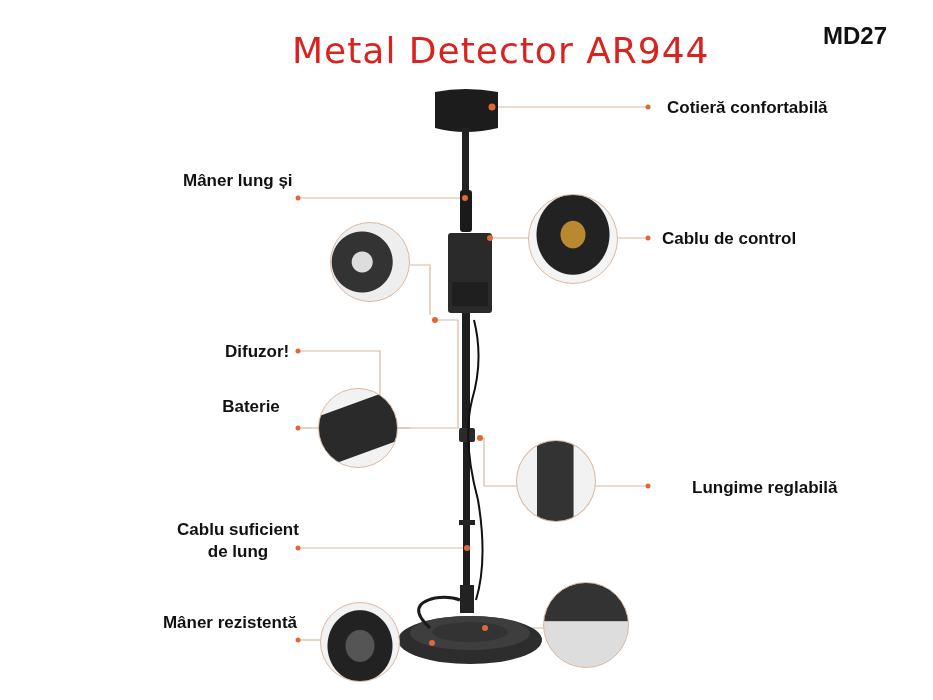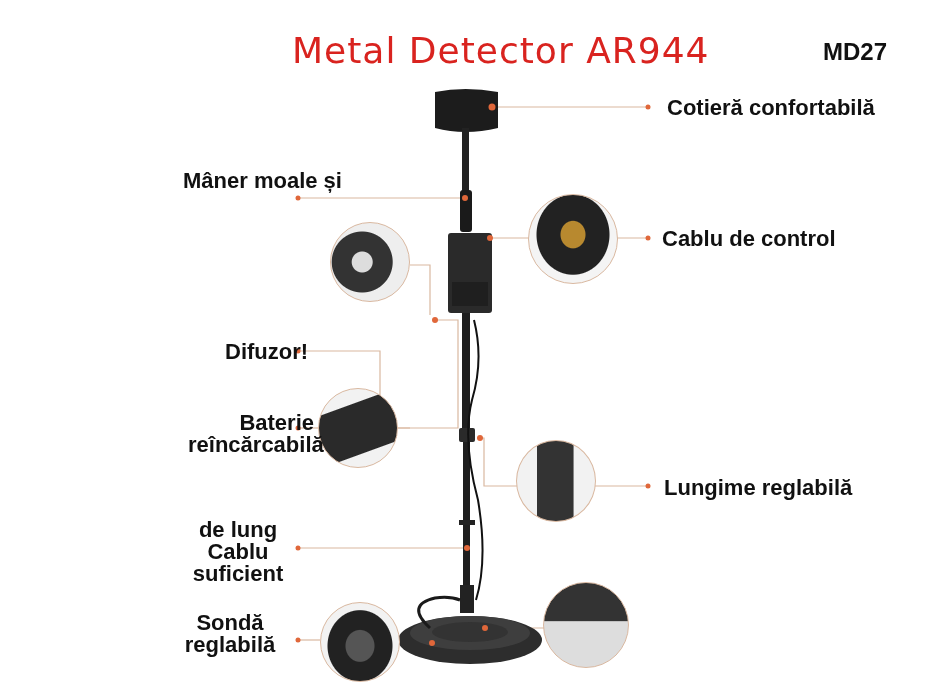--- a/index.html
+++ b/index.html
@@ -1,19 +1,19 @@
 <!DOCTYPE html>
 <html><head>
 <meta charset="utf-8">
 <style>
   html, body { margin:0; padding:0; background:#ffffff; }
   body { width:933px; height:700px; position:relative; overflow:hidden; font-family:"Liberation Sans", sans-serif; }
   .title { position:absolute; left:292px; top:30px; font-family:"DejaVu Sans", sans-serif; font-size:36px; color:#d9231f; letter-spacing:1px; font-weight:normal; }
-  .model { position:absolute; left:823px; top:38px; font-size:24px; font-weight:bold; color:#111; }
-  .label { position:absolute; font-size:22px; font-weight:bold; color:#111; line-height:22px; }
+  .model { position:absolute; left:823px; top:22px; font-size:24px; font-weight:bold; color:#111; }
+  .label { position:absolute; font-size:17px; font-weight:bold; color:#111; line-height:22px; }
   .label.center { text-align:center; }
   svg.lines { position:absolute; left:0; top:0; }
   .circle { position:absolute; border-radius:50%; border:1.5px solid #d9b8a0; background:#eee; overflow:hidden; box-sizing:border-box; }
 </style>
 </head>
 <body>
 
 <div class="title">Metal Detector AR944</div>
 <div class="model">MD27</div>
 
@@ -83,28 +83,27 @@
 
 <div class="circle" style="left:330px;top:222px;width:80px;height:80px;background:radial-gradient(circle at 40% 50%, #ddd 0 10px, #333 11px 30px, #eee 31px);"></div>
 <div class="circle" style="left:528px;top:194px;width:90px;height:90px;background:radial-gradient(ellipse at 50% 45%, #b8892f 0 12px, #222 13px 36px, #f4f4f4 37px);"></div>
 <div class="circle" style="left:318px;top:388px;width:80px;height:80px;background:linear-gradient(160deg,#f2f2f2 0 25%,#2a2a2a 26% 75%,#f2f2f2 76%);"></div>
 <div class="circle" style="left:516px;top:440px;width:80px;height:82px;background:linear-gradient(90deg,#f2f2f2 0 25%,#333 26% 72%,#f2f2f2 73%);"></div>
 <div class="circle" style="left:320px;top:602px;width:80px;height:80px;background:radial-gradient(ellipse at 50% 55%, #555 0 14px, #222 15px 32px, #f2f2f2 33px);"></div>
 <div class="circle" style="left:543px;top:582px;width:86px;height:86px;background:linear-gradient(180deg,#333 0 45%,#ddd 46%);"></div>
 
 <div class="label" style="left:667px;top:97px;">Cotieră confortabilă</div>
 <div class="label" style="left:183px;top:170px;">
-  <div>Mâner moale și</div>
+  <div>Mâner lung și</div>
 </div>
 <div class="label" style="left:662px;top:228px;">Cablu de control</div>
 <div class="label" style="left:225px;top:341px;">Difuzor!</div>
-<div class="label center" style="left:188px;top:412px;width:126px;text-align:right;">
+<div class="label center" style="left:188px;top:396px;width:126px;">
   <div>Baterie</div>
-  <div>reîncărcabilă</div>
 </div>
-<div class="label" style="left:664px;top:477px;">Lungime reglabilă</div>
+<div class="label" style="left:692px;top:477px;">Lungime reglabilă</div>
 <div class="label center" style="left:165px;top:519px;width:146px;">
+  <div>Cablu suficient</div>
   <div>de lung</div>
-  <div>Cablu suficient</div>
 </div>
 <div class="label center" style="left:150px;top:612px;width:160px;">
-  <div>Sondă reglabilă</div>
+  <div>Mâner rezistentă</div>
 </div>
 
 </body></html>

